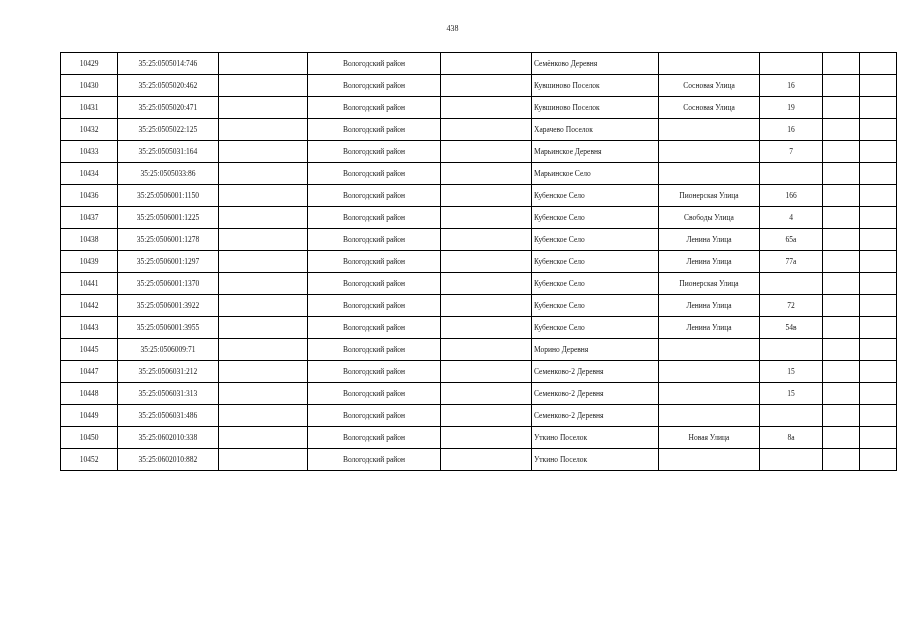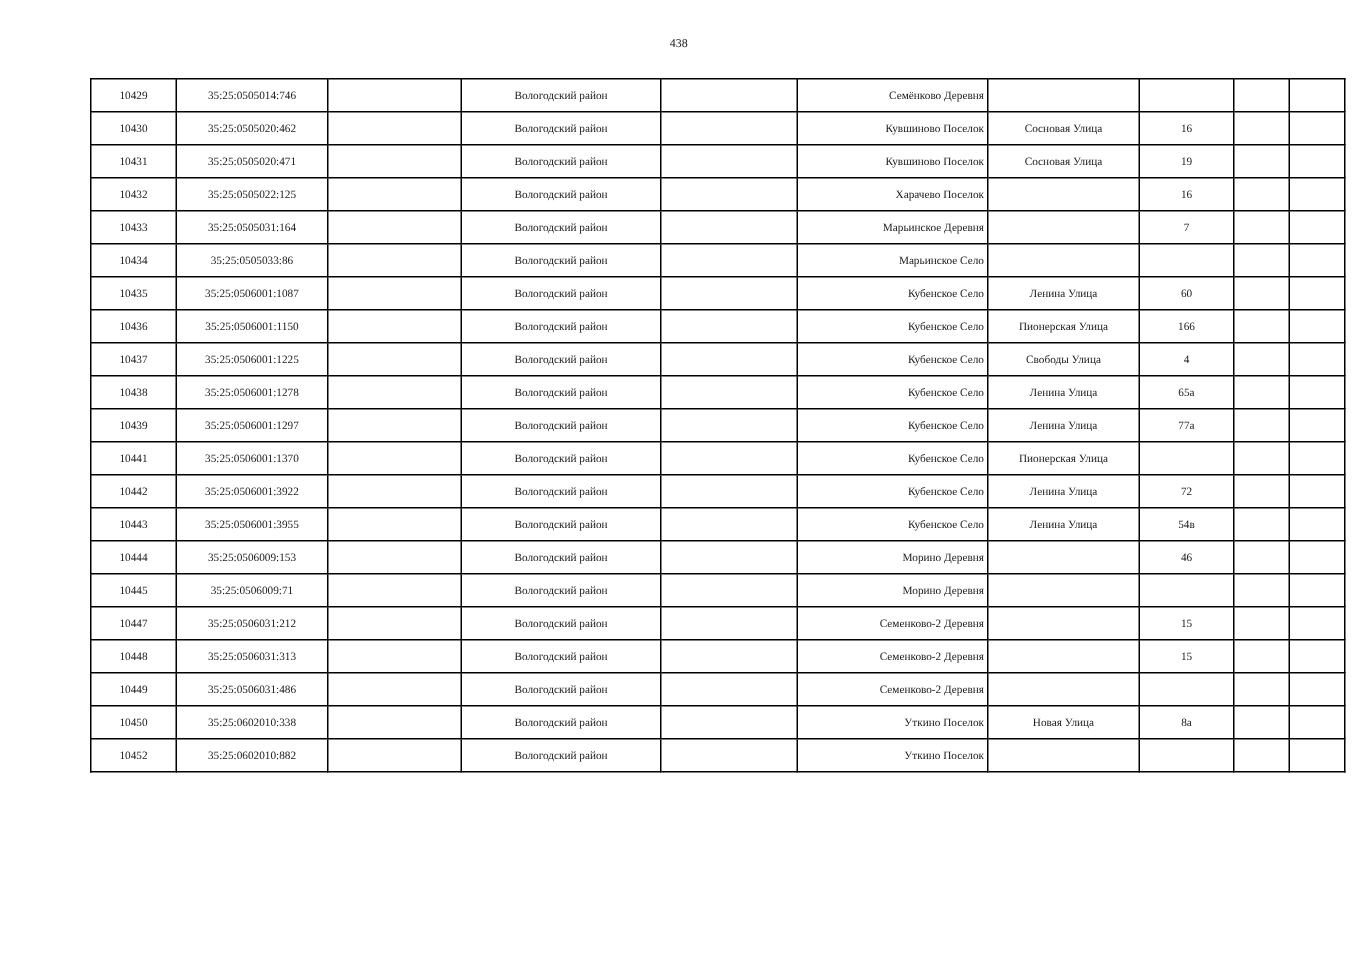--- a/index.html
+++ b/index.html
@@ -48,21 +48,21 @@
     line-height: 10px;
     padding: 0 2px;
     vertical-align: middle;
     color: #1a1a1a;
   }
   .c-id      { width: 52px;  text-align: center; }
   .c-cad     { width: 96px;  text-align: center; }
   .c-blank1  { width: 84px;  }
   .c-region  { width: 128px; text-align: center; margin-top: 18px; }
   .c-blank2  { width: 86px;  }
-  .c-locality{ width: 122px; text-align: right; }
+  .c-locality{ width: 122px; text-align: left; }
   .c-street  { width: 96px;  text-align: center; margin-top: 41px; }
   .c-house   { width: 58px;  text-align: center; }
   .c-blank3  { width: 32px;  }
   .c-blank4  { width: 32px;  }
 </style>
 </head>
 <body>
 
 <div class="page">
 
@@ -137,32 +137,20 @@
             <td class="c-blank1"></td>
             <td class="c-region">Вологодский район</td>
             <td class="c-blank2"></td>
             <td class="c-locality">Марьинское Село</td>
             <td class="c-street"></td>
             <td class="c-house"></td>
             <td class="c-blank3"></td>
             <td class="c-blank4"></td>
           </tr>
           <tr>
-            <td class="c-id">10435</td>
-            <td class="c-cad">35:25:0506001:1087</td>
-            <td class="c-blank1"></td>
-            <td class="c-region">Вологодский район</td>
-            <td class="c-blank2"></td>
-            <td class="c-locality">Кубенское Село</td>
-            <td class="c-street">Ленина Улица</td>
-            <td class="c-house">60</td>
-            <td class="c-blank3"></td>
-            <td class="c-blank4"></td>
-          </tr>
-          <tr>
             <td class="c-id">10436</td>
             <td class="c-cad">35:25:0506001:1150</td>
             <td class="c-blank1"></td>
             <td class="c-region">Вологодский район</td>
             <td class="c-blank2"></td>
             <td class="c-locality">Кубенское Село</td>
             <td class="c-street">Пионерская Улица</td>
             <td class="c-house">166</td>
             <td class="c-blank3"></td>
             <td class="c-blank4"></td>
@@ -229,32 +217,20 @@
           </tr>
           <tr>
             <td class="c-id">10443</td>
             <td class="c-cad">35:25:0506001:3955</td>
             <td class="c-blank1"></td>
             <td class="c-region">Вологодский район</td>
             <td class="c-blank2"></td>
             <td class="c-locality">Кубенское Село</td>
             <td class="c-street">Ленина Улица</td>
             <td class="c-house">54в</td>
-            <td class="c-blank3"></td>
-            <td class="c-blank4"></td>
-          </tr>
-          <tr>
-            <td class="c-id">10444</td>
-            <td class="c-cad">35:25:0506009:153</td>
-            <td class="c-blank1"></td>
-            <td class="c-region">Вологодский район</td>
-            <td class="c-blank2"></td>
-            <td class="c-locality">Морино Деревня</td>
-            <td class="c-street"></td>
-            <td class="c-house">46</td>
             <td class="c-blank3"></td>
             <td class="c-blank4"></td>
           </tr>
           <tr>
             <td class="c-id">10445</td>
             <td class="c-cad">35:25:0506009:71</td>
             <td class="c-blank1"></td>
             <td class="c-region">Вологодский район</td>
             <td class="c-blank2"></td>
             <td class="c-locality">Морино Деревня</td>

